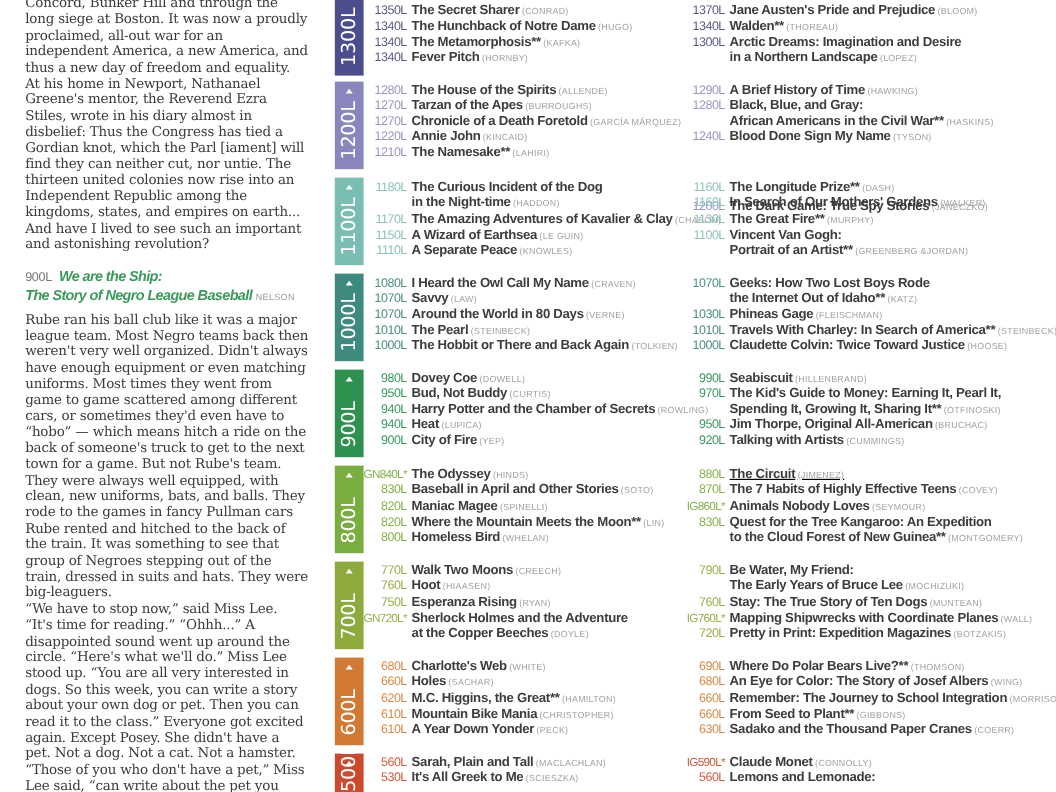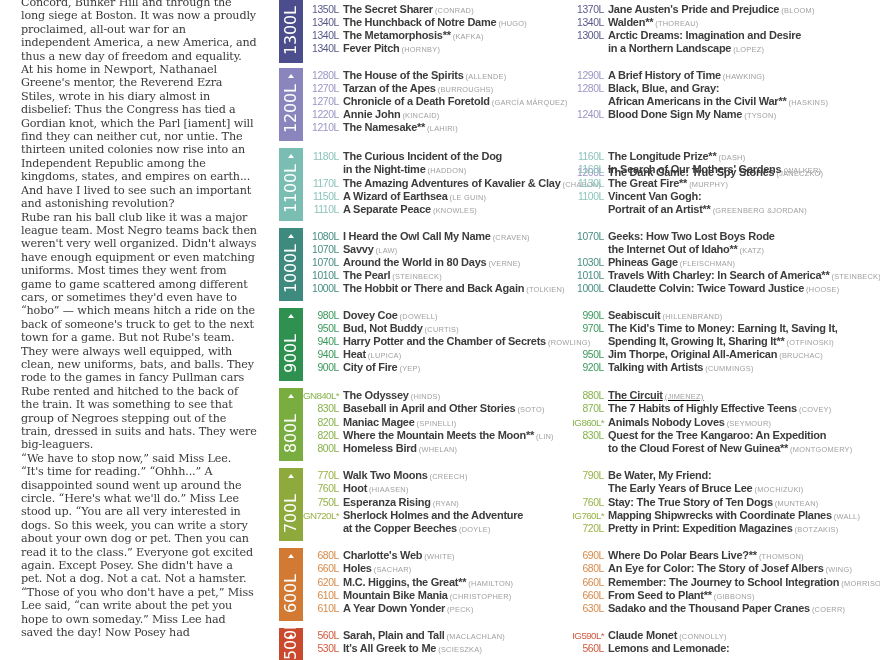--- a/index.html
+++ b/index.html
@@ -77,20 +77,24 @@
   .mid { left:302px; }
   .rgt { left:567px; }
   .book-row.gn .lvl { width:42px; margin-left:-5px; font-size:9.8px; letter-spacing:-0.6px; }
 </style>
 </head>
 <body>
 
 <div class="prose-col">
   <p>Concord, Bunker Hill and through the long siege at Boston. It was now a proudly proclaimed, all-out war for an independent America, a new America, and thus a new day of freedom and equality. At his home in Newport, Nathanael Greene's mentor, the Reverend Ezra Stiles, wrote in his diary almost in disbelief: Thus the Congress has tied a Gordian knot, which the Parl [iament] will find they can neither cut, nor untie. The thirteen united colonies now rise into an Independent Republic among the kingdoms, states, and empires on earth... And have I lived to see such an important and astonishing revolution?</p>
 
+  <div class="excerpt-head green">
+    <span class="lvl">900L</span><span class="ttl">We are the Ship:</span><br>
+    <span class="ttl">The Story of Negro League Baseball</span><span class="auth">NELSON</span>
+  </div>
   <p>Rube ran his ball club like it was a major league team. Most Negro teams back then weren't very well organized. Didn't always have enough equipment or even matching uniforms. Most times they went from game to game scattered among different cars, or sometimes they'd even have to “hobo” — which means hitch a ride on the back of someone's truck to get to the next town for a game. But not Rube's team. They were always well equipped, with clean, new uniforms, bats, and balls. They rode to the games in fancy Pullman cars Rube rented and hitched to the back of the train. It was something to see that group of Negroes stepping out of the train, dressed in suits and hats. They were big-leaguers.</p>
 
   <p>“We have to stop now,” said Miss Lee. “It's time for reading.” “Ohhh...” A disappointed sound went up around the circle. “Here's what we'll do.” Miss Lee stood up. “You are all very interested in dogs. So this week, you can write a story about your own dog or pet. Then you can read it to the class.” Everyone got excited again. Except Posey. She didn't have a pet. Not a dog. Not a cat. Not a hamster. “Those of you who don't have a pet,” Miss Lee said, “can write about the pet you hope to own someday.” Miss Lee had saved the day! Now Posey had</p>
 </div>
 
 <div id="bands">
     <div class="band" style="top: -10px; height: 73px; background: rgb(75, 77, 140);">
       <span class="band-label">1300L</span>
     </div>
     <div class="band" style="top: 68px; height: 73px; background: rgb(138, 134, 189);">
@@ -183,21 +187,21 @@
     <div class="book-row rgt" style="top: 163px;"><span class="lvl" style="color: rgb(140, 196, 187);">1160L</span><span class="ttl">In Search of Our Mothers' Gardens</span><span class="auth">(WALKER)</span></div>
     <div class="book-row rgt" style="top: 177px;"><span class="lvl" style="color: rgb(140, 196, 187);">1130L</span><span class="ttl">The Great Fire**</span><span class="auth">(MURPHY)</span></div>
     <div class="book-row rgt" style="top: 190px;"><span class="lvl" style="color: rgb(140, 196, 187);">1100L</span><span class="ttl">Vincent Van Gogh:</span></div>
     <div class="book-row rgt cont" style="top: 203px;"><span class="lvl" style="color: rgb(140, 196, 187);"></span><span class="ttl">Portrait of an Artist**</span><span class="auth">(GREENBERG &amp;JORDAN)</span></div>
     <div class="book-row rgt" style="top: 230px;"><span class="lvl" style="color: rgb(74, 143, 132);">1070L</span><span class="ttl">Geeks: How Two Lost Boys Rode</span></div>
     <div class="book-row rgt cont" style="top: 243px;"><span class="lvl" style="color: rgb(74, 143, 132);"></span><span class="ttl">the Internet Out of Idaho**</span><span class="auth">(KATZ)</span></div>
     <div class="book-row rgt" style="top: 256px;"><span class="lvl" style="color: rgb(74, 143, 132);">1030L</span><span class="ttl">Phineas Gage</span><span class="auth">(FLEISCHMAN)</span></div>
     <div class="book-row rgt" style="top: 269px;"><span class="lvl" style="color: rgb(74, 143, 132);">1010L</span><span class="ttl">Travels With Charley: In Search of America**</span><span class="auth">(STEINBECK)</span></div>
     <div class="book-row rgt" style="top: 282px;"><span class="lvl" style="color: rgb(74, 143, 132);">1000L</span><span class="ttl">Claudette Colvin: Twice Toward Justice</span><span class="auth">(HOOSE)</span></div>
     <div class="book-row rgt" style="top: 309px;"><span class="lvl" style="color: rgb(59, 154, 92);">990L</span><span class="ttl">Seabiscuit</span><span class="auth">(HILLENBRAND)</span></div>
-    <div class="book-row rgt" style="top: 322px;"><span class="lvl" style="color: rgb(59, 154, 92);">970L</span><span class="ttl">The Kid's Time to Money: Earning It, Saving It,</span></div>
+    <div class="book-row rgt" style="top: 322px;"><span class="lvl" style="color: rgb(59, 154, 92);">970L</span><span class="ttl">The Kid's Guide to Money: Earning It, Pearl It,</span></div>
     <div class="book-row rgt cont" style="top: 335px;"><span class="lvl" style="color: rgb(59, 154, 92);"></span><span class="ttl">Spending It, Growing It, Sharing It**</span><span class="auth">(OTFINOSKI)</span></div>
     <div class="book-row rgt" style="top: 348px;"><span class="lvl" style="color: rgb(59, 154, 92);">950L</span><span class="ttl">Jim Thorpe, Original All-American</span><span class="auth">(BRUCHAC)</span></div>
     <div class="book-row rgt" style="top: 361px;"><span class="lvl" style="color: rgb(59, 154, 92);">920L</span><span class="ttl">Talking with Artists</span><span class="auth">(CUMMINGS)</span></div>
     <div class="book-row rgt" style="top: 389px; text-decoration: underline;"><span class="lvl" style="color: rgb(134, 179, 76);">880L</span><span class="ttl">The Circuit</span><span class="auth">(JIMENEZ)</span></div>
     <div class="book-row rgt" style="top: 402px;"><span class="lvl" style="color: rgb(134, 179, 76);">870L</span><span class="ttl">The 7 Habits of Highly Effective Teens</span><span class="auth">(COVEY)</span></div>
     <div class="book-row rgt gn" style="top: 416px;"><span class="lvl" style="color: rgb(134, 179, 76);">IG860L*</span><span class="ttl">Animals Nobody Loves</span><span class="auth">(SEYMOUR)</span></div>
     <div class="book-row rgt" style="top: 429px;"><span class="lvl" style="color: rgb(134, 179, 76);">830L</span><span class="ttl">Quest for the Tree Kangaroo: An Expedition</span></div>
     <div class="book-row rgt cont" style="top: 442px;"><span class="lvl" style="color: rgb(134, 179, 76);"></span><span class="ttl">to the Cloud Forest of New Guinea**</span><span class="auth">(MONTGOMERY)</span></div>
     <div class="book-row rgt" style="top: 469px;"><span class="lvl" style="color: rgb(152, 178, 72);">790L</span><span class="ttl">Be Water, My Friend:</span></div>
     <div class="book-row rgt cont" style="top: 482px;"><span class="lvl" style="color: rgb(152, 178, 72);"></span><span class="ttl">The Early Years of Bruce Lee</span><span class="auth">(MOCHIZUKI)</span></div>

